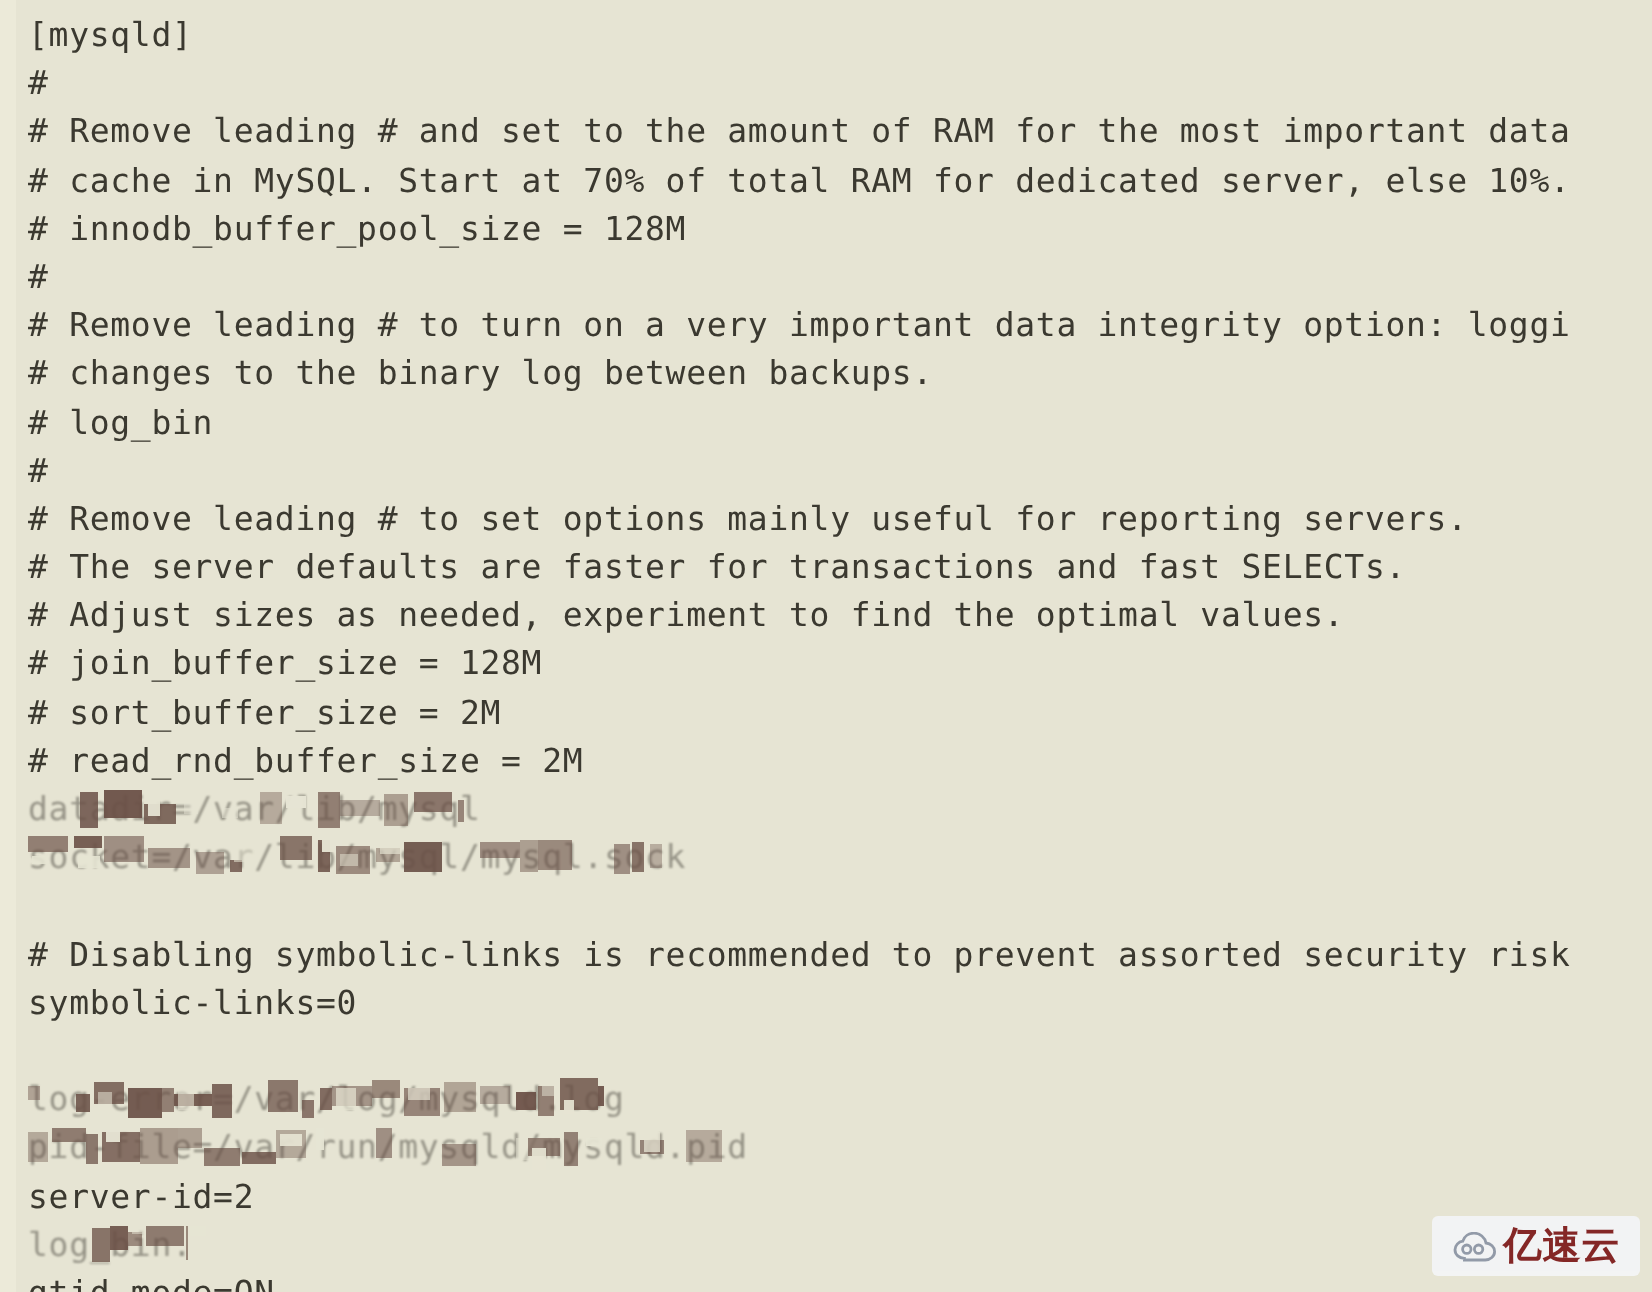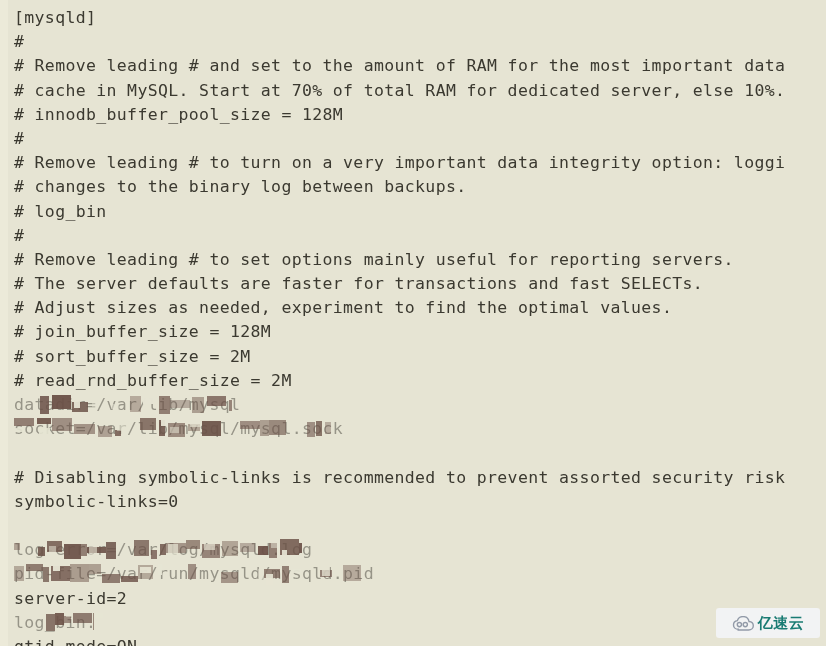--- a/index.html
+++ b/index.html
@@ -77,23 +77,23 @@
     background: #f3f4f6;
     border-radius: 3px;
     display: flex;
     align-items: center;
     justify-content: center;
     gap: 4px;
     opacity: 0.95;
   }
   #watermark .wm-text {
     font-family: Liberation Sans, sans-serif;
-    font-size: 15px;
+    font-size: 19px;
     font-weight: 700;
-    color: #0f766e;
+    color: #7f1d1d;
     letter-spacing: 0.5px;
   }
   #watermark svg { display: block; }
   
   #statusline {
     position: absolute;
     left: 14px;
     bottom: -5px;
     width: 800px;
     height: 16px;

